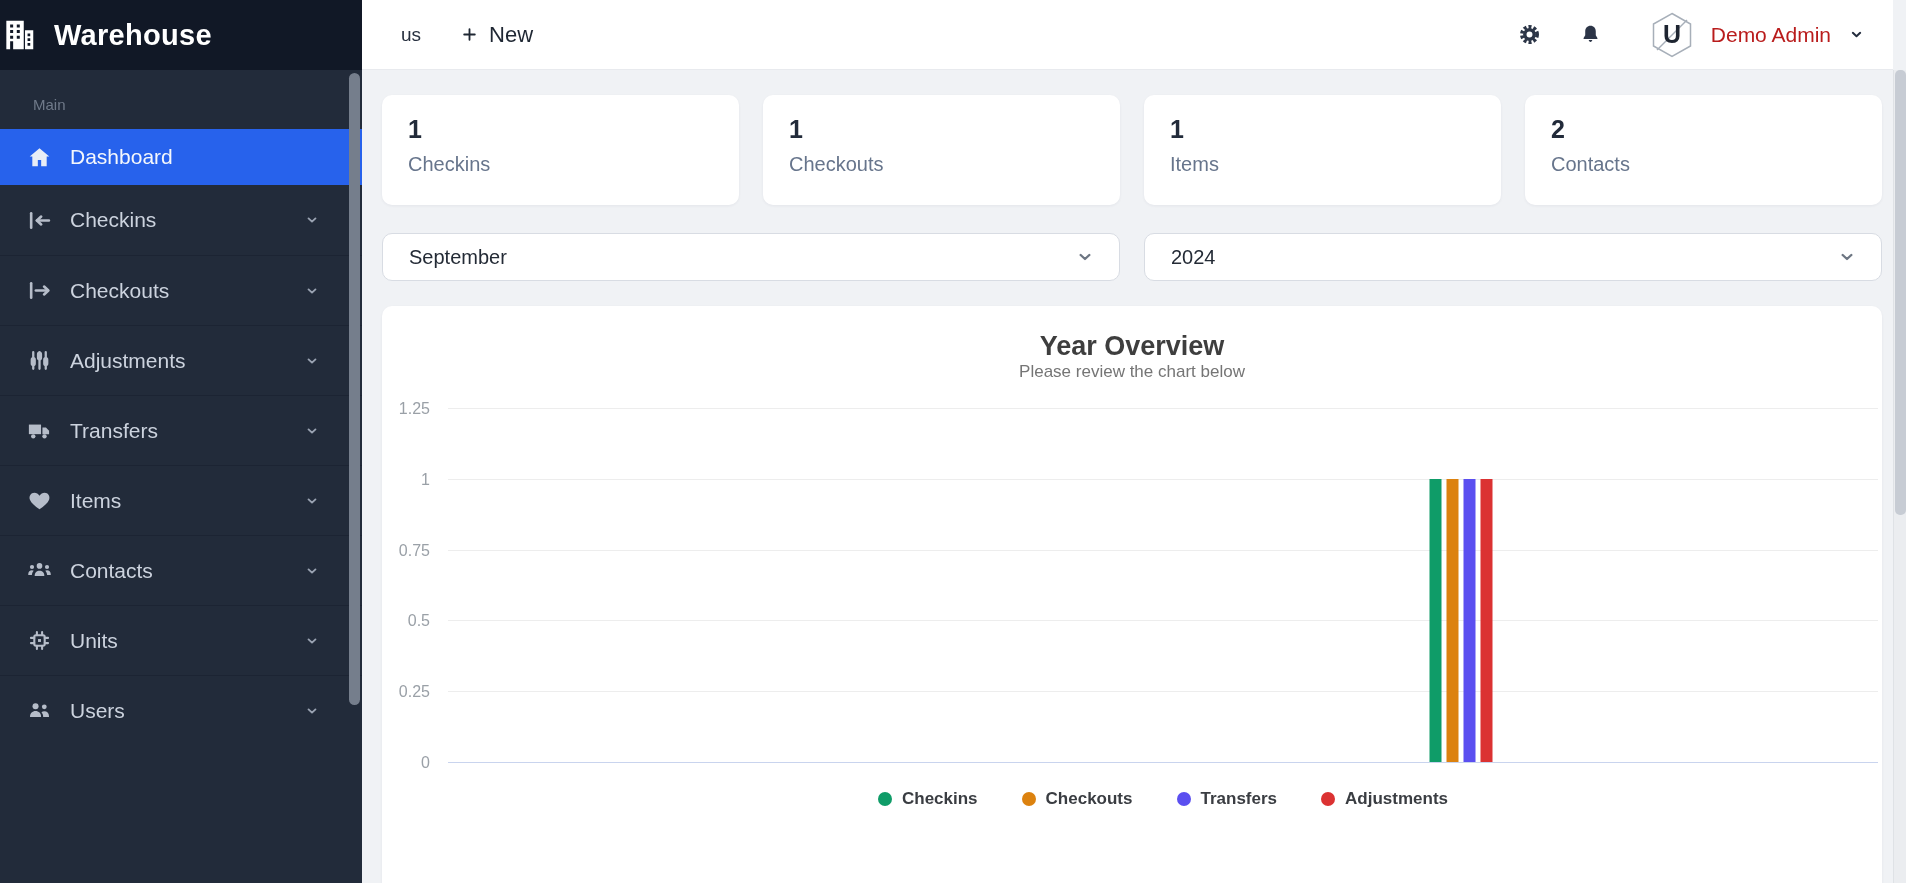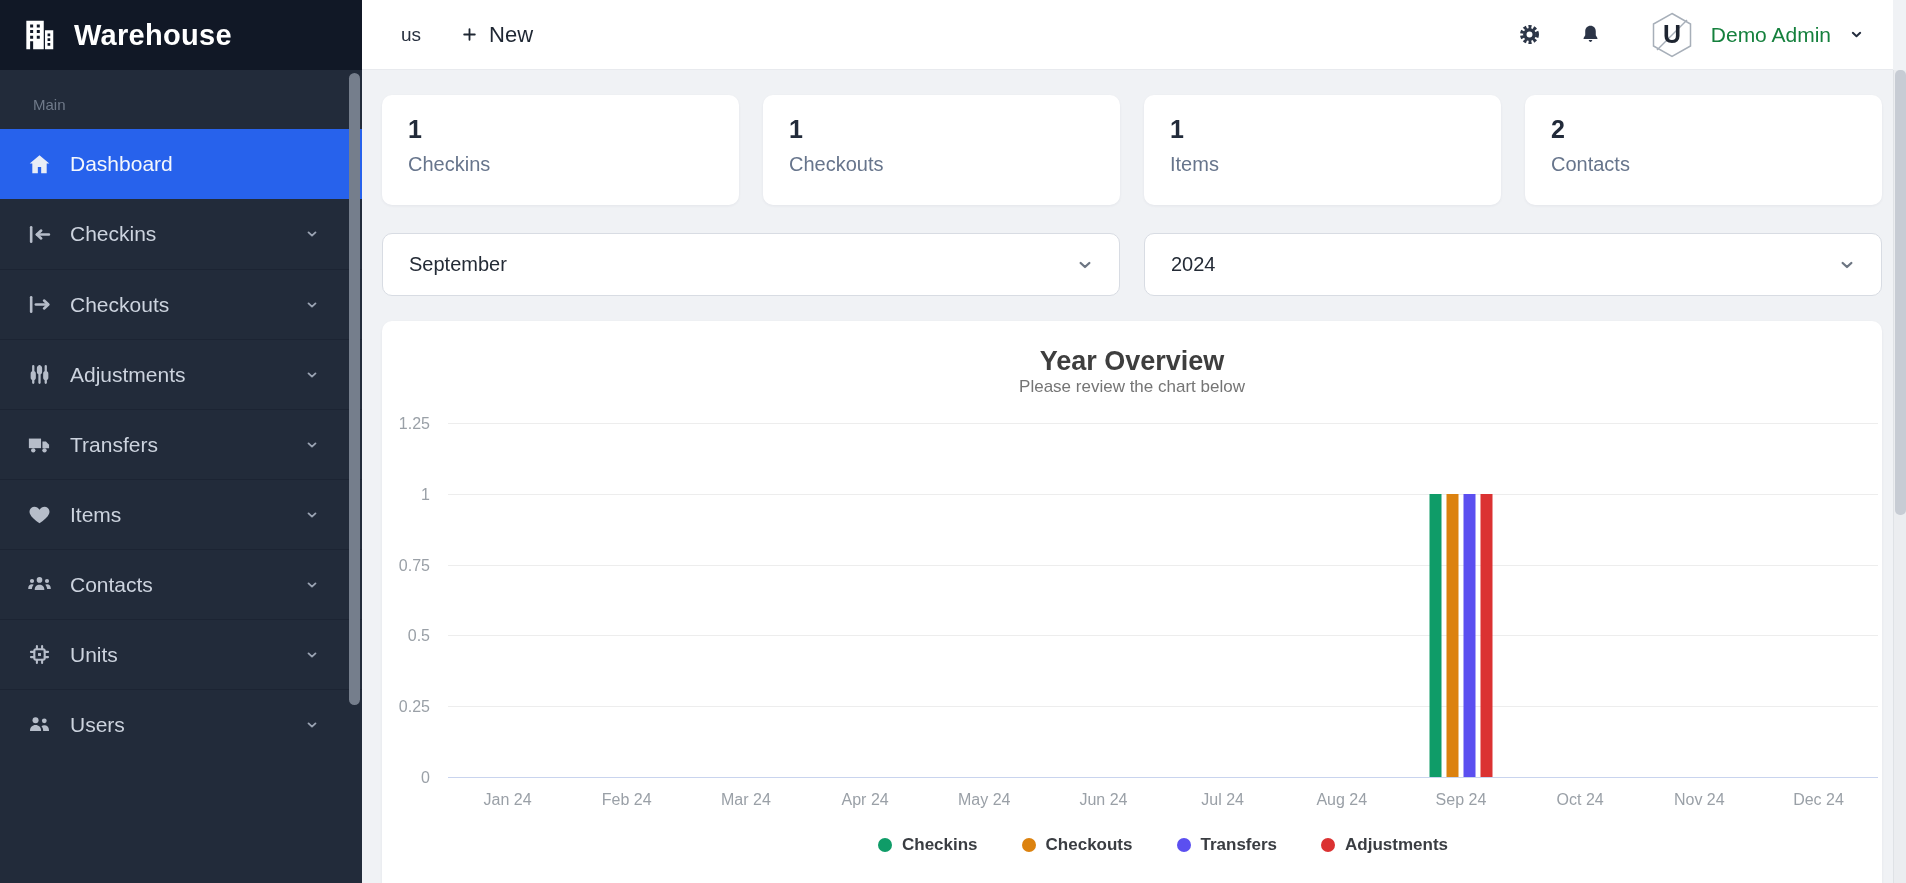--- a/index.html
+++ b/index.html
@@ -2,61 +2,61 @@
 <html><head>
 <meta charset="utf-8">
 <style>
   * { margin:0; padding:0; box-sizing:border-box; }
   html,body { width:1906px; height:883px; overflow:hidden; }
   body { font-family:"Liberation Sans","DejaVu Sans",sans-serif; background:#f0f2f5; color:#232c3d; }
   .app { display:flex; width:1906px; height:883px; }
 
   
   .sidebar { width:362px; flex:none; background:#222b3a; display:flex; flex-direction:column; position:relative; }
-  .brand { height:70px; flex:none; background:#111826; display:flex; align-items:center; padding-left:20px; cursor:pointer; }
+  .brand { height:70px; flex:none; background:#111826; display:flex; align-items:center; cursor:pointer; }
   .brand-icon { color:#ffffff; display:flex; margin-right:16px; }
   .brand-name { color:#ffffff; font-size:29px; font-weight:bold; letter-spacing:.3px; }
   .nav { flex:1; position:relative; overflow:hidden; }
   .section-label { color:#6f7989; font-size:15px; padding:26px 0 16px 33px; }
   .nav-item { height:70px; display:flex; align-items:center; position:relative; color:#ccd3de; cursor:pointer; border-top:1px solid #1c2433; }
-  .nav-item:first-of-type { border-top:none; height:70px; }
+  .nav-item:first-of-type { border-top:none; height:56px; }
   .nav-item.active { background:#2762ec; color:#f4f7fc; border-top:none; }
   .nav-item.active + .nav-item { border-top:none; }
   .nav-icon { width:28px; margin-left:25px; display:flex; justify-content:center; align-items:center; color:#b6bdc9; flex:none; }
   .nav-item.active .nav-icon { color:#e8edf6; }
   .nav-label { margin-left:17px; font-size:21px; }
   .nav-chevron { position:absolute; right:42px; top:50%; transform:translateY(-50%); color:#9aa3b2; display:flex; }
   .sidebar-thumb { position:absolute; top:3px; right:2px; width:11px; height:632px; background:#757e8c; border-radius:6px; }
 
   
   .main { flex:1; display:flex; flex-direction:column; position:relative; padding-right:13px; }
   .topbar { height:70px; flex:none; background:#ffffff; border-bottom:1px solid #e8eaee; display:flex; align-items:center; }
   .locale { margin-left:39px; font-size:19px; color:#27303f; cursor:pointer; }
   .new-btn { margin-left:40px; display:flex; align-items:center; gap:11px; font-size:22px; color:#1f2733; cursor:pointer; }
   .new-btn .plus { display:flex; color:#1f2733; }
   .topbar-right { margin-left:auto; display:flex; align-items:center; margin-right:28px; }
   .icon-btn { display:flex; align-items:center; justify-content:center; color:#2c3547; cursor:pointer; }
   .icon-btn.gear { margin-right:38px; }
   .icon-btn.bell { margin-right:46px; }
   .user-menu { display:flex; align-items:center; cursor:pointer; }
   .avatar { width:48px; height:48px; display:flex; margin-right:15px; }
-  .user-name { font-size:21px; color:#15803d; margin-right:17px; }
+  .user-name { font-size:21px; color:#b91c1c; margin-right:17px; }
   .user-chevron { display:flex; color:#232c3d; }
 
   .content { flex:1; padding:25px 11px 0 20px; overflow:hidden; }
 
   
   .stats { display:grid; grid-template-columns:repeat(4,1fr); gap:24px; }
   .stat-card { background:#ffffff; border-radius:10px; height:110px; padding:15px 26px; box-shadow:0 1px 3px rgba(30,40,70,.06); }
   .stat-value { font-size:25px; font-weight:bold; color:#222b3a; margin-top:5px; }
   .stat-label { font-size:20px; color:#67758c; margin-top:9px; }
 
   
   .filters { display:grid; grid-template-columns:1fr 1fr; gap:24px; margin-top:28px; }
-  .select { background:#ffffff; height:63px; border:1px solid #d8dce3; border-radius:10px; display:flex; align-items:center; justify-content:space-between; padding:0 24px 0 26px; font-size:20px; color:#242b36; cursor:pointer;gap:38px; }
+  .select { background:#ffffff; height:48px; border:1px solid #d8dce3; border-radius:10px; display:flex; align-items:center; justify-content:space-between; padding:0 24px 0 26px; font-size:20px; color:#242b36; cursor:pointer;gap:38px; }
   .select .sel-chevron { color:#6d7683; display:flex; }
 
   
   .chart-card { margin-top:25px; background:#ffffff; border-radius:10px; height:620px; padding-top:25px; box-shadow:0 1px 3px rgba(30,40,70,.06); }
   .chart-title { text-align:center; font-size:27px; font-weight:bold; color:#3e3e3e; }
   .chart-subtitle { text-align:center; font-size:17px; color:#757575; }
   .plot { position:relative; margin:27px 4px 0 66px; height:354px; }
   .gridline { position:absolute; left:0; right:0; height:1px; background:#ededed; }
   .gridline.zero { background:#c9d4ee; }
   .y-label { position:absolute; left:-66px; width:48px; text-align:right; font-size:16px; color:#9aa0a7; }
@@ -344,34 +344,20 @@
             <span class="y-label" style="bottom: calc(80% - 9px);">1</span>
             <div class="gridline" style="bottom: 100%;"></div>
             <span class="y-label" style="bottom: calc(100% - 9px);">1.25</span>
             <div class="bar-group" style="left: 70.8333%;">
               <div class="bar" style="height: 80%; background: rgb(15, 156, 104);"></div>
               <div class="bar" style="height: 80%; background: rgb(220, 130, 15);"></div>
               <div class="bar" style="height: 80%; background: rgb(91, 79, 240);"></div>
               <div class="bar" style="height: 80%; background: rgb(219, 50, 50);"></div>
             </div>
           </div>
-        <div class="x-axis" id="x-axis">
-            <span class="x-label">Jan 24</span>
-            <span class="x-label">Feb 24</span>
-            <span class="x-label">Mar 24</span>
-            <span class="x-label">Apr 24</span>
-            <span class="x-label">May 24</span>
-            <span class="x-label">Jun 24</span>
-            <span class="x-label">Jul 24</span>
-            <span class="x-label">Aug 24</span>
-            <span class="x-label">Sep 24</span>
-            <span class="x-label">Oct 24</span>
-            <span class="x-label">Nov 24</span>
-            <span class="x-label">Dec 24</span>
-          </div>
         <div class="legend" id="legend">
             <span class="legend-item">
               <span class="legend-dot" style="background:#0f9c68"></span>
               <span>Checkins</span>
             </span>
             <span class="legend-item">
               <span class="legend-dot" style="background:#dc820f"></span>
               <span>Checkouts</span>
             </span>
             <span class="legend-item">

